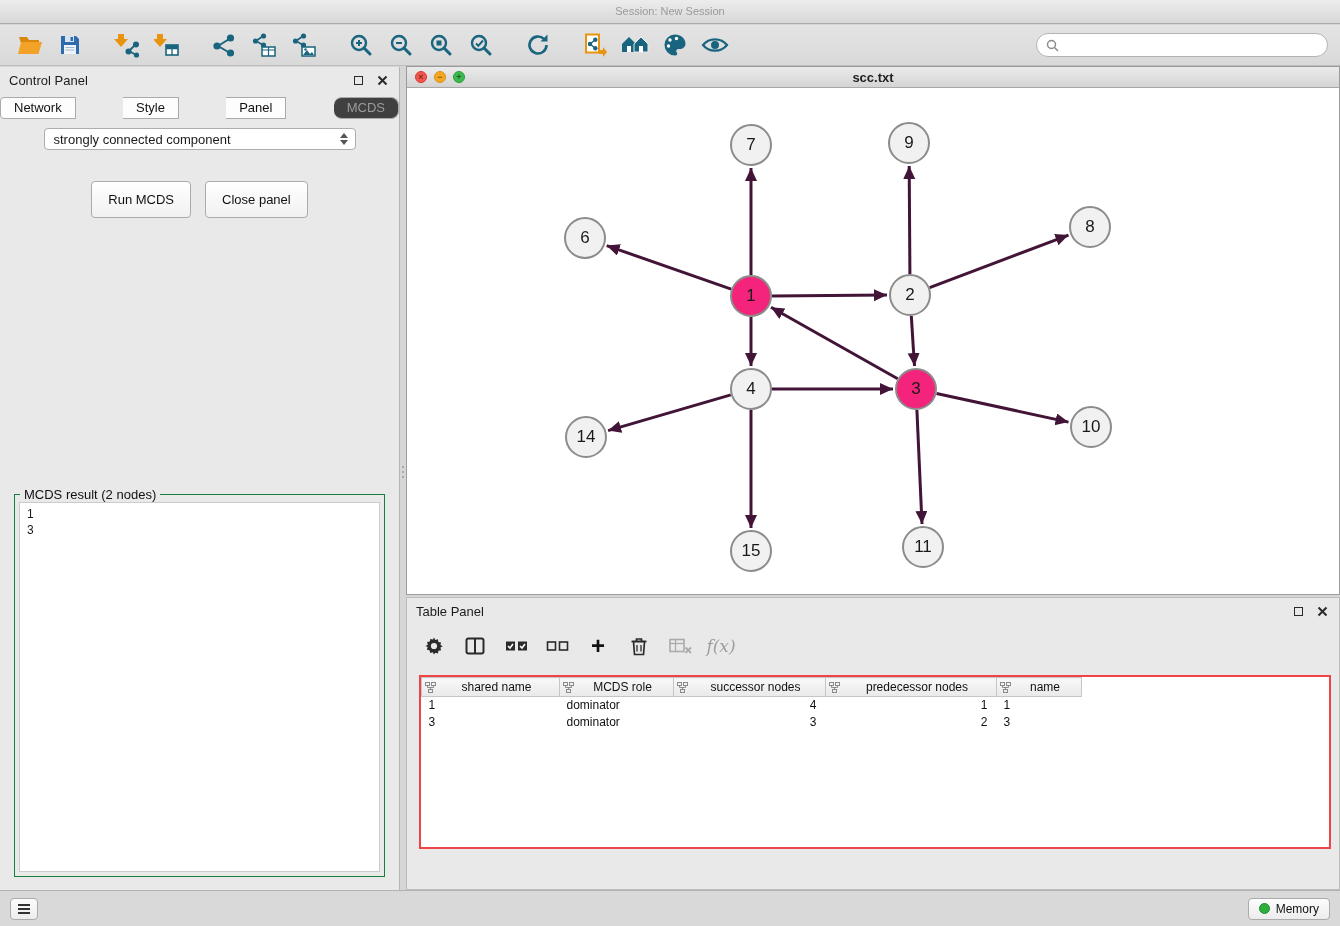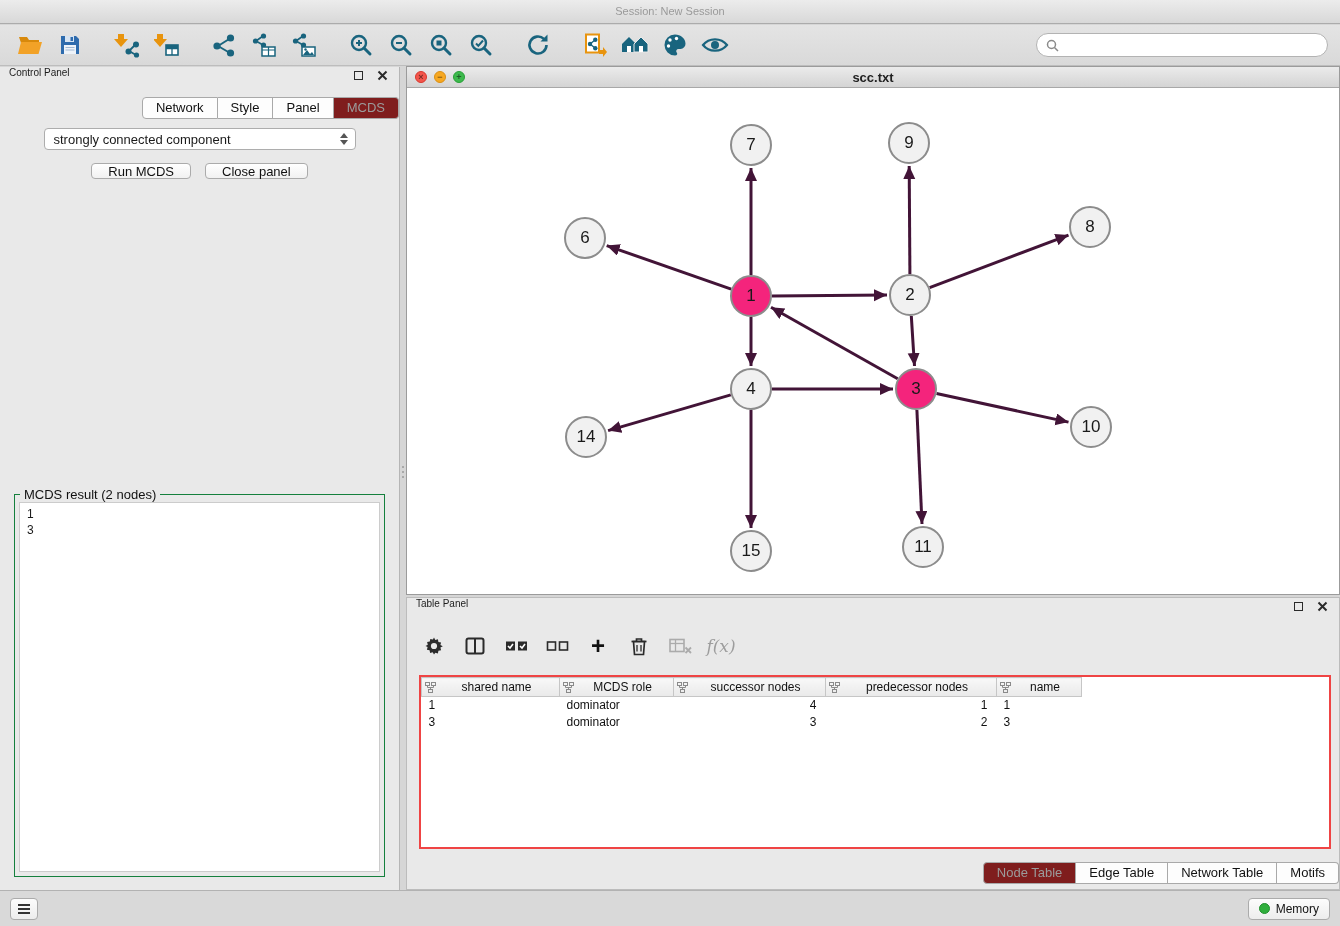--- a/index.html
+++ b/index.html
@@ -16,44 +16,44 @@
     background:linear-gradient(#e4e4e4,#d9d9d9); border-bottom:1px solid #bdbdbd;
     display:flex; align-items:center; padding:0 10px; }
   .tb-btn { width:40px; height:36px; display:flex; align-items:center; justify-content:center; border-radius:4px; flex:none; }
   .tb-gap { width:17px; flex:none; }
   .spacer { flex:1; }
   .search-field { width:292px; height:24px; background:#fff; border:1px solid #b3b3b3; border-radius:12px;
     display:flex; align-items:center; padding:0 9px; flex:none; margin-right:2px; }
   .search-field input { border:none; outline:none; flex:1; font-size:12px; font-family:inherit; background:transparent; margin-left:6px; }
 
   
-  .panel-header { height:26px; display:flex; padding:0 9px; font-size:10px; color:#1c1c1c; }
+  .panel-header { height:26px; display:flex; align-items:center; padding:0 9px; font-size:13px; color:#1c1c1c; }
   .panel-header .ph-title { flex:1; }
   .ph-btn { width:16px; height:16px; display:flex; align-items:center; justify-content:center; margin-left:8px; }
   .float-glyph { width:9px; height:9px; border:1.5px solid #2a2a2a; display:block; }
-  .seg-row { display:flex; justify-content:flex-end; }
+  .seg-row { display:flex; justify-content:space-between; }
   .seg { height:22px; padding:0 13px; background:#fdfdfd; border:1px solid #a9a9a9; border-left:none;
     font-size:13px; line-height:20px; color:#111; cursor:default; }
   .seg:first-child { border-left:1px solid #a9a9a9; border-radius:4px 0 0 4px; }
   .seg:last-child { border-radius:0 4px 4px 0; }
-  .seg.active { background:#7f1d1d; color:#9b9b9b; }
+  .seg.active { background:#404040; color:#9b9b9b;border-radius:8px; }
 
   
   .control-panel { position:absolute; left:0; top:67px; width:400px; height:823px;
     background:#e9e9e9; border-right:1px solid #b5b5b5; }
   .cp-tabs { margin-top:4px; }
   .opt-label { text-align:center; margin-top:23px; font-size:13px; }
   .dropdown { margin:9px auto 0; width:312px; height:22px; background:#fff; border:1px solid #adadad;
     border-radius:4px; display:flex; align-items:center; font-size:13px; padding:0 9px; position:relative; }
   .dd-arrows { position:absolute; right:7px; top:4px; display:flex; flex-direction:column; gap:2px; }
   .dd-arrows .up { width:0; height:0; border-left:4px solid transparent; border-right:4px solid transparent; border-bottom:5px solid #555; }
   .dd-arrows .down { width:0; height:0; border-left:4px solid transparent; border-right:4px solid transparent; border-top:5px solid #555; }
   .btn-row { display:flex; justify-content:center; gap:14px; margin-top:13px; }
-  .mac-btn { height:16px; padding:0 16px; background:linear-gradient(#ffffff,#f1f1f1); border:1px solid #ababab;
-    border-radius:4px; font-size:13px; font-family:inherit; color:#111; }
+  .mac-btn { height:37px; padding:0 16px; background:linear-gradient(#ffffff,#f1f1f1); border:1px solid #ababab;
+    border-radius:4px; font-size:13px; font-family:inherit; color:#111;margin-top:18px; }
   .result-box { position:absolute; left:14px; right:14px; top:427px; bottom:13px; border:1px solid #15803d; }
   .result-legend { position:absolute; top:-8px; left:5px; background:#e9e9e9; padding:0 4px; font-size:13px; color:#111; }
   .result-list { position:absolute; inset:7px 4px 4px 4px; background:#fff; border:1px solid #cccccc;
     font-size:12px; padding:3px 7px; line-height:16px; }
 
   
   .vsplit-handle { position:absolute; left:400px; top:458px; width:6px; height:28px;
     display:flex; flex-direction:column; align-items:center; justify-content:center; gap:3px; }
   .vsplit-handle i, .hsplit-handle i { width:2px; height:2px; background:#9a9a9a; border-radius:50%; display:block; }
   .hsplit-handle { position:absolute; left:851px; top:595px; width:32px; height:5px;
@@ -518,26 +518,20 @@
         <tr>
           <td>3</td>
           <td>dominator</td>
           <td class="num">3</td>
           <td class="num">2</td>
           <td>3</td>
         </tr>
       </tbody>
     </table>
   </div>
-  <div class="seg-row tp-tabs">
-    <div class="seg active">Node Table</div>
-    <div class="seg">Edge Table</div>
-    <div class="seg">Network Table</div>
-    <div class="seg">Motifs</div>
-  </div>
 </div>
 
 <div class="status-bar">
   <div class="sb-btn">
     <svg width="14" height="12" viewBox="0 0 14 12">
         <path d="M1 2h12M1 6h12M1 10h12" stroke="#333" stroke-width="2"></path>
       </svg>
   </div>
   <div class="memory-btn">
     <span class="green-dot"></span>

